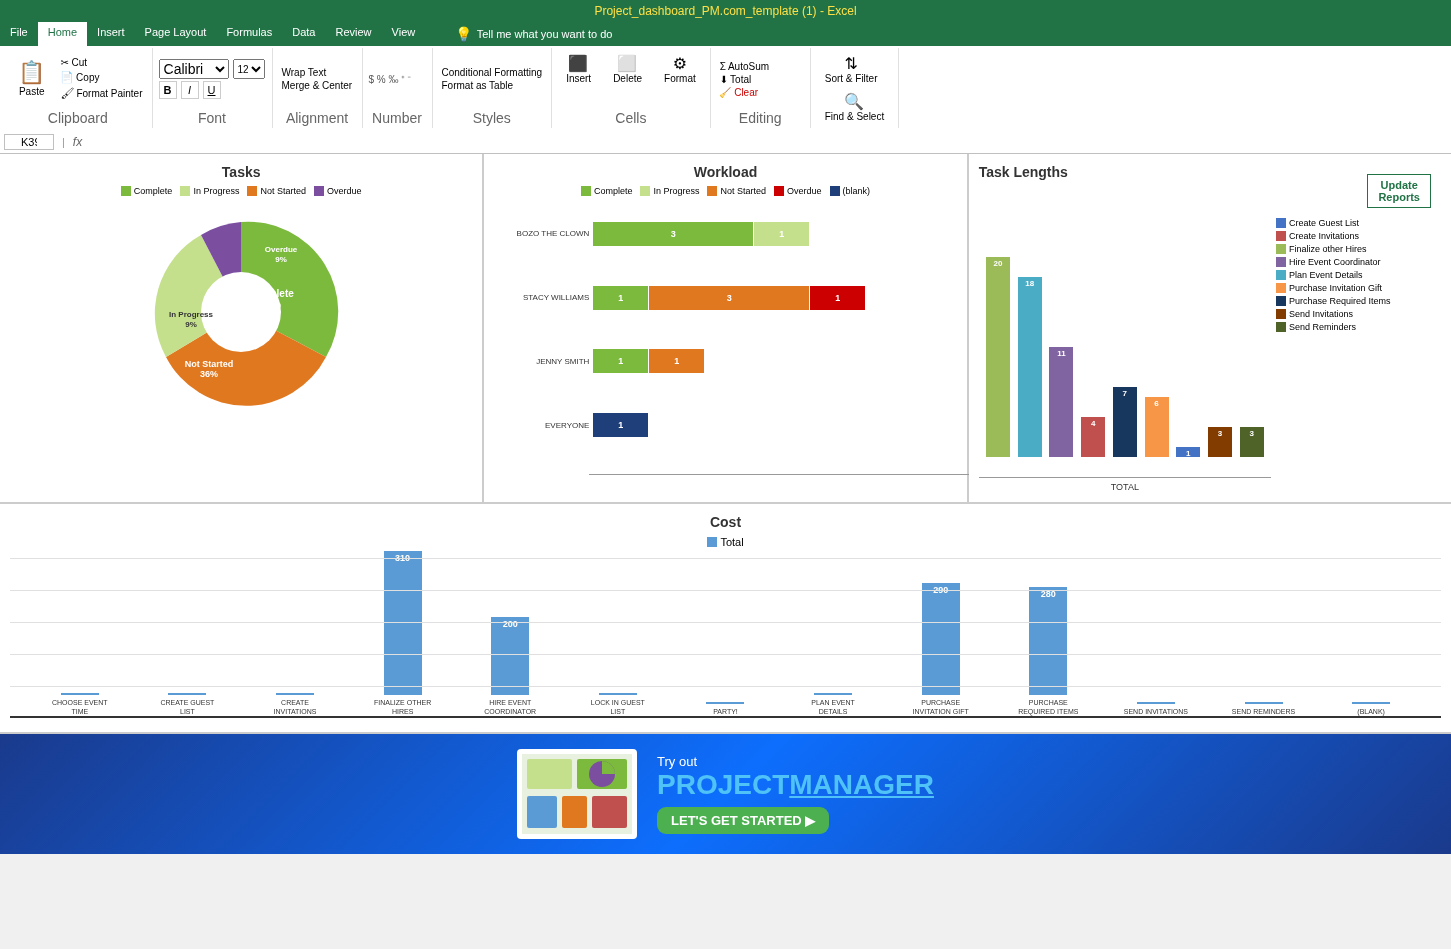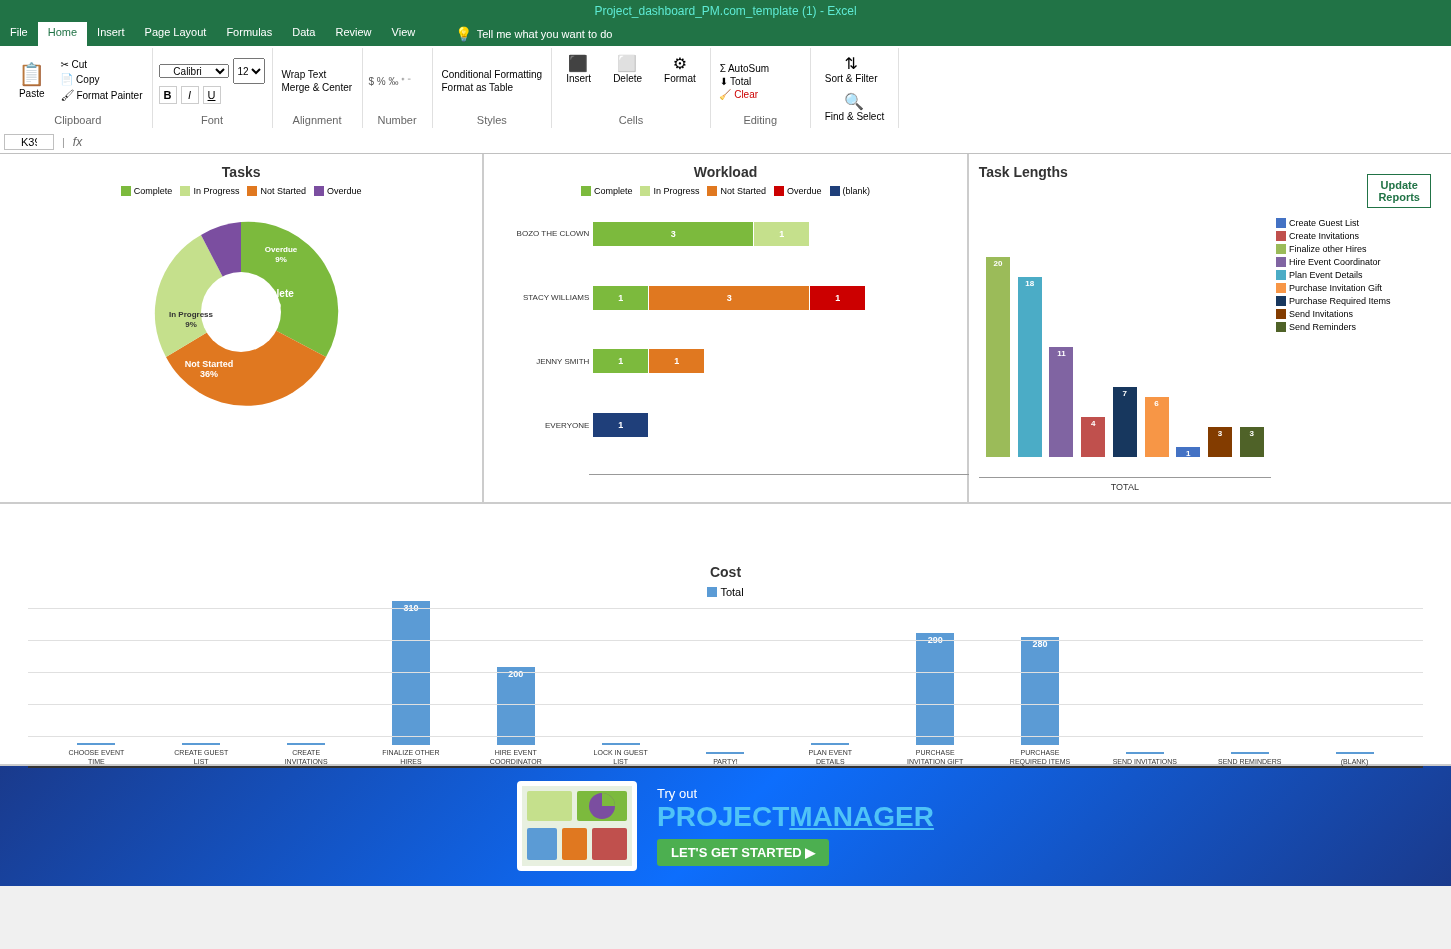--- a/index.html
+++ b/index.html
@@ -1,21 +1,21 @@
 <!DOCTYPE html>
 <html><head>
   <meta charset="utf-8">
   <style>
     * { box-sizing: border-box; margin: 0; padding: 0; }
     body { font-family: 'Segoe UI', Arial, sans-serif; background: #f0f0f0; font-size: 11px; }
 
     
     .title-bar {
       background: #217346;
-      color: #5eead4;
+      color: #fde047;
       text-align: center;
       padding: 3px 0;
       font-size: 12px;
       height: 22px;
       display: flex;
       align-items: center;
       justify-content: center;
     }
     .ribbon-tabs {
       display: flex;
@@ -41,21 +41,21 @@
     }
     .ribbon-group {
       display: flex;
       flex-direction: column;
       align-items: center;
       border-right: 1px solid #e0e0e0;
       padding: 2px 6px;
       min-width: 60px;
     }
     .ribbon-group-label {
-      font-size: 11px;
+      font-size: 14px;
       color: #666;
       margin-top: auto;
       padding-top: 2px;
     }
     .ribbon-group-content {
       display: flex;
       flex-direction: column;
       flex: 1;
       justify-content: center;
       align-items: flex-start;
@@ -223,24 +223,23 @@
       font-size: 11px;
       cursor: pointer;
       text-align: center;
       margin: 10px 10px 0 0;
       background: white;
     }
 
     
     .cost-section {
       background: white;
-      padding: 28px;
+      padding: 10px;
       border-bottom: 2px solid #ccc;
       height: 230px;
-      margin-top: 32px;
     }
     .cost-chart-area {
       display: flex;
       align-items: flex-end;
       width: 100%;
       height: 160px;
       padding: 0 20px;
       gap: 8px;
       border-bottom: 2px solid #333;
       margin-top: 10px;
@@ -300,21 +299,21 @@
       font-weight: bold;
       color: white;
     }
     .banner-title span { color: #4fc3f7; }
     .banner-cta {
       background: #4caf50;
       color: white;
       font-weight: bold;
       padding: 6px 14px;
       font-size: 13px;
-      border-radius: 3px;
+      border-radius: 9px;
       display: inline-flex;
       align-items: center;
       gap: 4px;
       margin-top: 6px;
     }
 
     .tl-bar-area {
       display: flex;
       align-items: flex-end;
       gap: 3px;
@@ -391,24 +390,24 @@
           </div>
         </div>
       </div>
     </div>
     <div class="ribbon-group-label">Clipboard</div>
   </div>
 
   <div class="ribbon-group" style="min-width:120px;">
     <div class="ribbon-group-content">
       <div style="display:flex; gap:4px; align-items:center; margin-bottom:2px;">
-        <select style="font-size:10px; width:70px; height:14px;text-align:center;">
+        <select style="font-size:14px; width:70px; height:20px;">
           <option>Calibri</option>
         </select>
-        <select style="font-size:10px; width:32px; height:26px;text-align:center;">
+        <select style="font-size:10px; width:32px; height:20px;text-align:center;">
           <option>12</option>
         </select>
       </div>
       <div style="display:flex; gap:4px; align-items:center;">
         <button style="font-weight:bold; width:18px; height:18px; font-size:11px; border:1px solid #ccc; background:white; cursor:pointer;">B</button>
         <button style="font-style:italic; width:18px; height:18px; font-size:11px; border:1px solid #ccc; background:white; cursor:pointer;">I</button>
         <button style="text-decoration:underline; width:18px; height:18px; font-size:11px; border:1px solid #ccc; background:white; cursor:pointer;">U</button>
       </div>
     </div>
     <div class="ribbon-group-label">Font</div>

